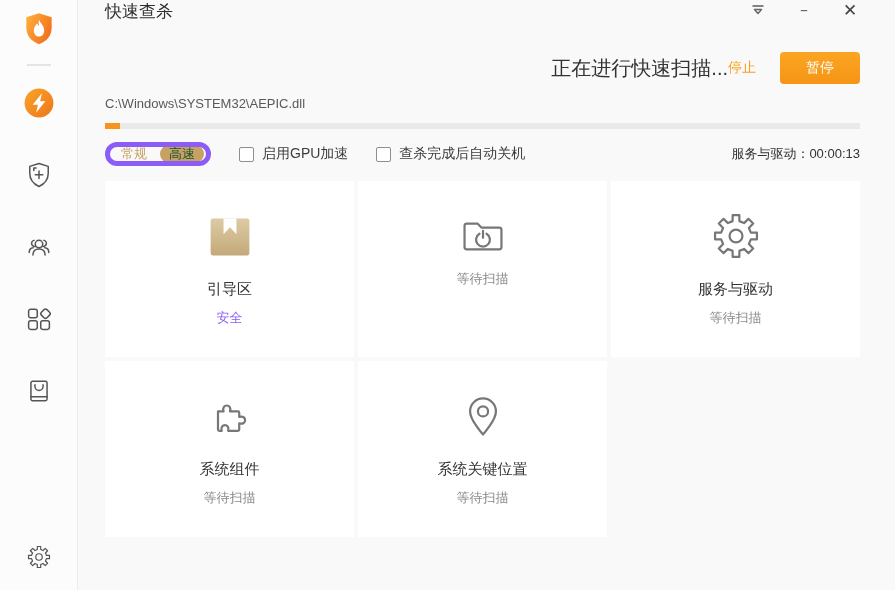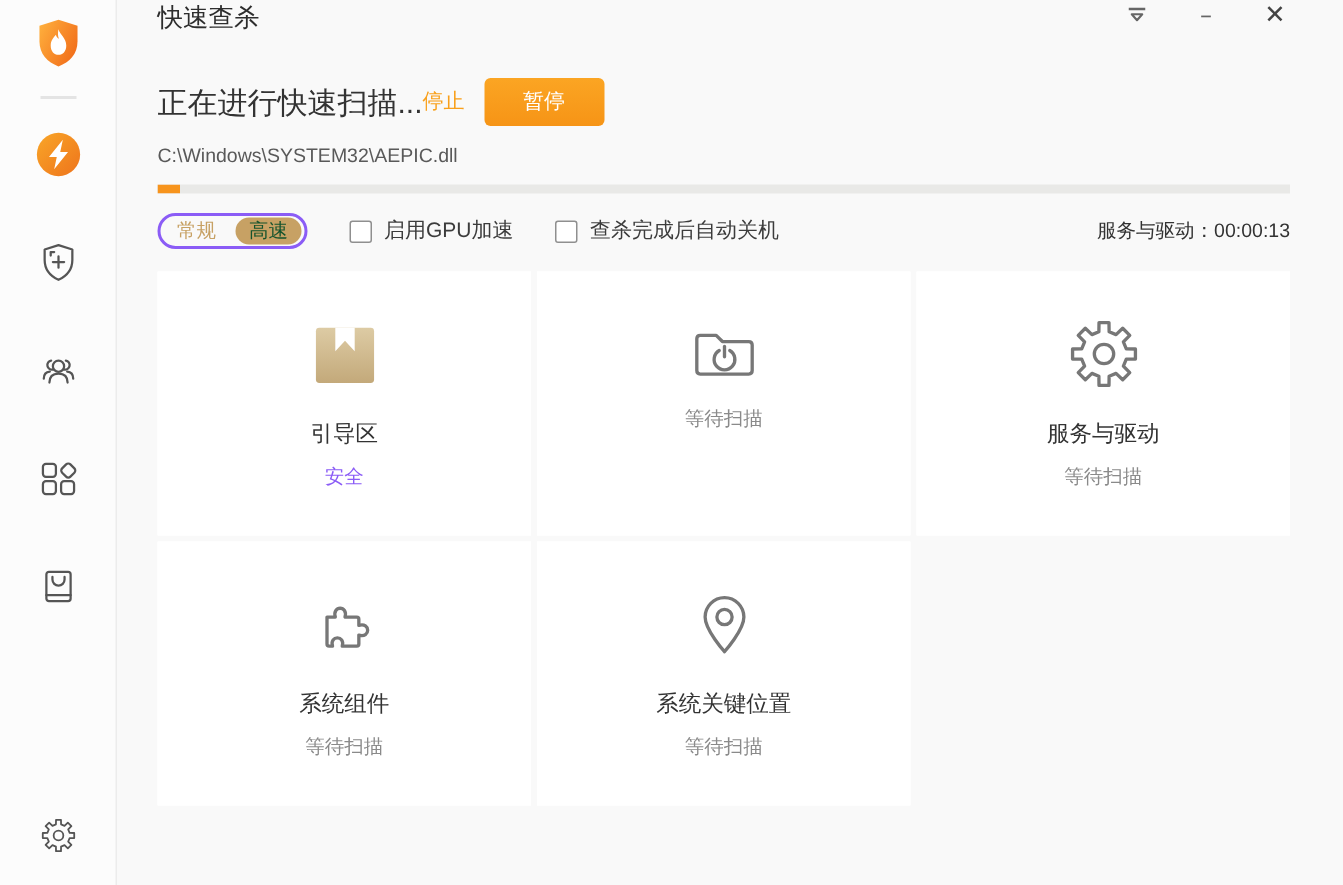--- a/index.html
+++ b/index.html
@@ -26,33 +26,33 @@
   .main { position:absolute; left:78px; right:0; top:0; bottom:0; padding:0 35px 0 27px; background:#f9f9f9; }
 
   .titlebar { display:flex; justify-content:space-between; align-items:flex-start; height:46px; }
   .window-title { font-size:17px; color:#2e2e2e; }
   .win-controls { display:flex; align-items:center; gap:26px; }
   .win-btn { background:none; border:none; cursor:pointer; color:#666; font-size:16px; line-height:1;
              display:flex; align-items:center; justify-content:center; width:20px; height:20px; padding:0;
              font-family:"DejaVu Sans",sans-serif; }
   .win-btn.close { font-size:17px; color:#444; }
 
-  .scan-head { display:flex; justify-content:flex-start; align-items:center; margin-top:6px; }
+  .scan-head { display:flex; justify-content:flex-end; align-items:center; margin-top:6px; }
   .scan-title { font-size:20px; font-weight:400; color:#333; }
-  .scan-actions { display:flex; align-items:center; gap:13px; }
+  .scan-actions { display:flex; align-items:center; gap:24px; }
   .stop-link { background:none; border:none; font-size:14px; cursor:pointer; }
   .pause-btn { border:none; border-radius:4px; color:#fff; font-size:14px; padding:7px 26px; cursor:pointer; }
 
   .scan-path { font-size:13px; color:#595959; margin-top:12px; }
 
   .progress { margin-top:12px; height:6px; background:#e9e9e7; overflow:hidden; }
   .progress-fill { height:100%; width:2%; }
 
   .options-row { display:flex; align-items:center; margin-top:13px; height:24px; }
-  .mode-toggle { display:flex; align-items:center; border:2px solid #8b5cf6; border-radius:12px; height:24px; overflow:hidden; cursor:pointer; }
+  .mode-toggle { display:flex; align-items:center; border:5px solid #8b5cf6; border-radius:12px; height:24px; overflow:hidden; cursor:pointer; }
   .mode-opt { font-size:13px; color:#c7a164; padding:0 11px; line-height:22px; }
   .mode-opt.selected { background:#c7a164; color:#14532d; border-radius:10px; margin:2px; padding:0 9px; line-height:18px; }
   .checkbox-group { display:flex; align-items:center; margin-left:28px; cursor:pointer; }
   .checkbox-box { width:15px; height:15px; border:1px solid #8f8f8f; border-radius:2px; background:#fff; margin-right:8px; }
   .checkbox-label { font-size:14px; color:#3c3c3c; }
   .elapsed { margin-left:auto; font-size:13px; color:#333; }
 
   
   .tiles { display:grid; grid-template-columns:repeat(3,1fr); gap:4px; margin-top:15px; }
   .tile { background:#fff; height:176px; text-align:center; padding-top:30px; border:1px solid #fff; }

